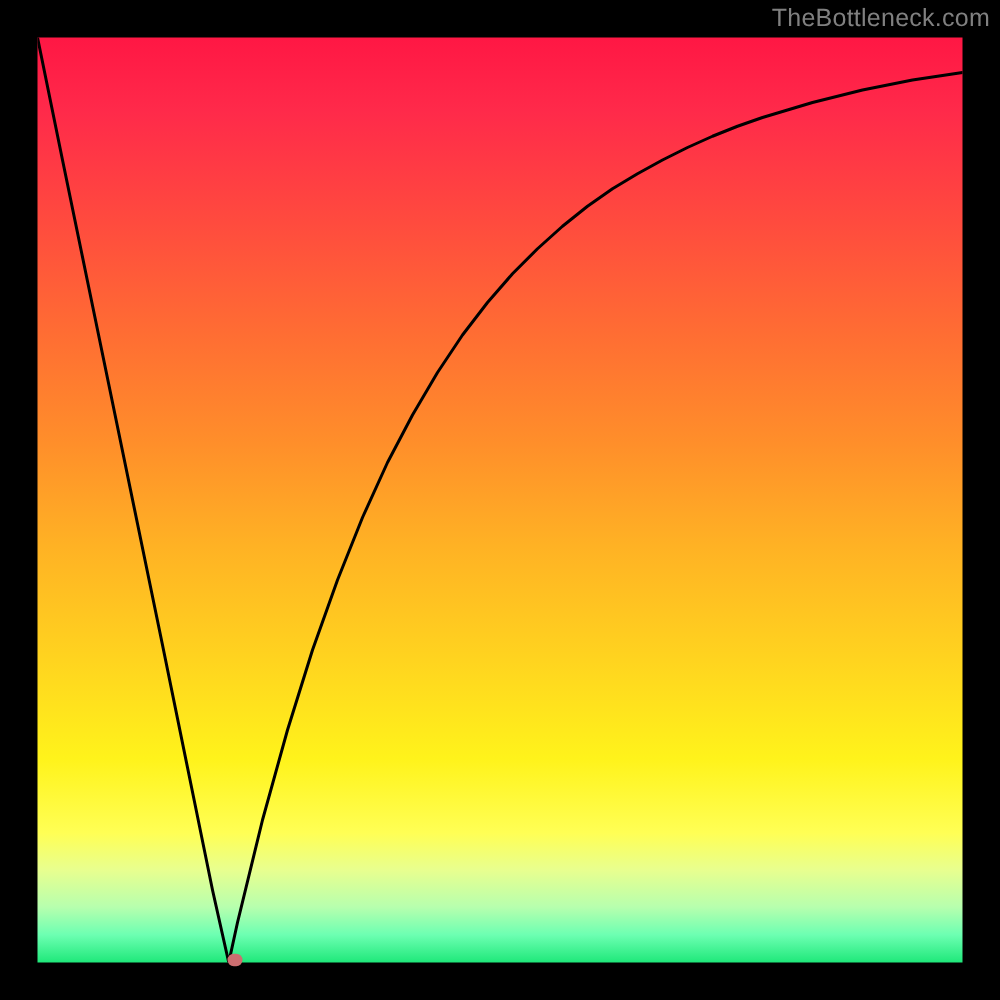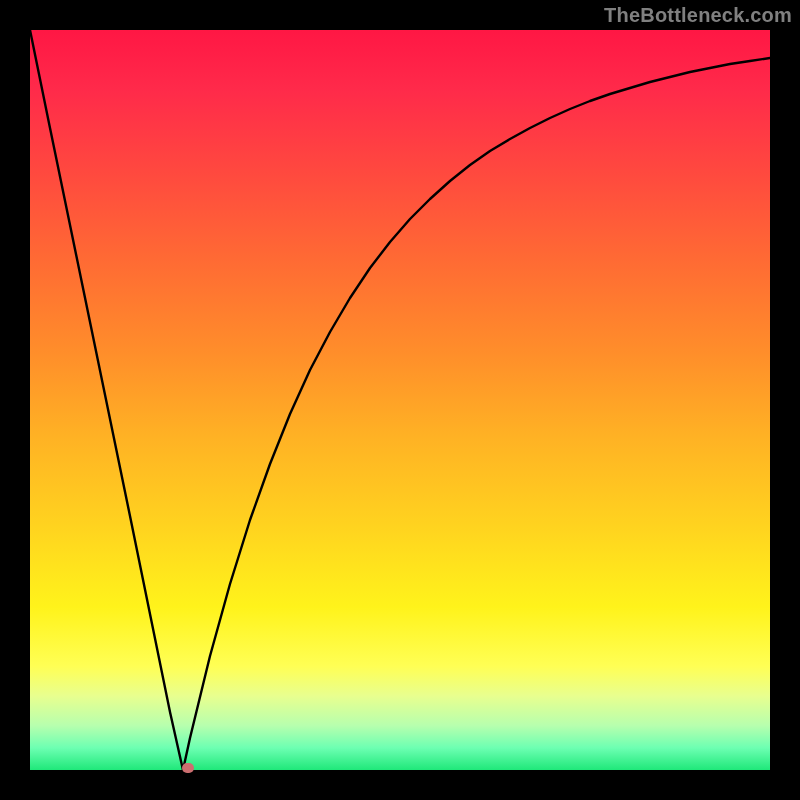--- a/index.html
+++ b/index.html
@@ -48,21 +48,21 @@
     background: #cc6e70;
     border-radius: 5px / 5px;
     transform: translate(-50%, -50%);
   }
   .watermark {
     position: absolute;
     top: 4px;
     right: 8px;
     color: #808080;
     font-size: 20px;
-    font-weight: 700;
+    font-weight: 400;
     letter-spacing: 0.2px;
   }
 </style>
 </head>
 <body>
 
 <div class="frame">
   <svg class="curve" viewBox="0 0 740 740" preserveAspectRatio="none">
     <path id="curve-path" fill="none" stroke="#000" stroke-width="2.4" stroke-linejoin="round" stroke-linecap="round" d="M0 0 L20 98 L40 195 L60 292 L80 389 L100 486 L120 584 L140 682 L153 740 L160 708 L180 626 L200 554 L220 490 L240 434 L260 384 L280 340 L300 302 L320 268 L340 238 L360 212 L380 189 L400 169 L420 151 L440 135 L460 121 L480 109 L500 98 L520 88 L540 79 L560 71 L580 64 L600 58 L620 52 L640 47 L660 42 L680 38 L700 34 L720 31 L740 28"></path>
   </svg>

